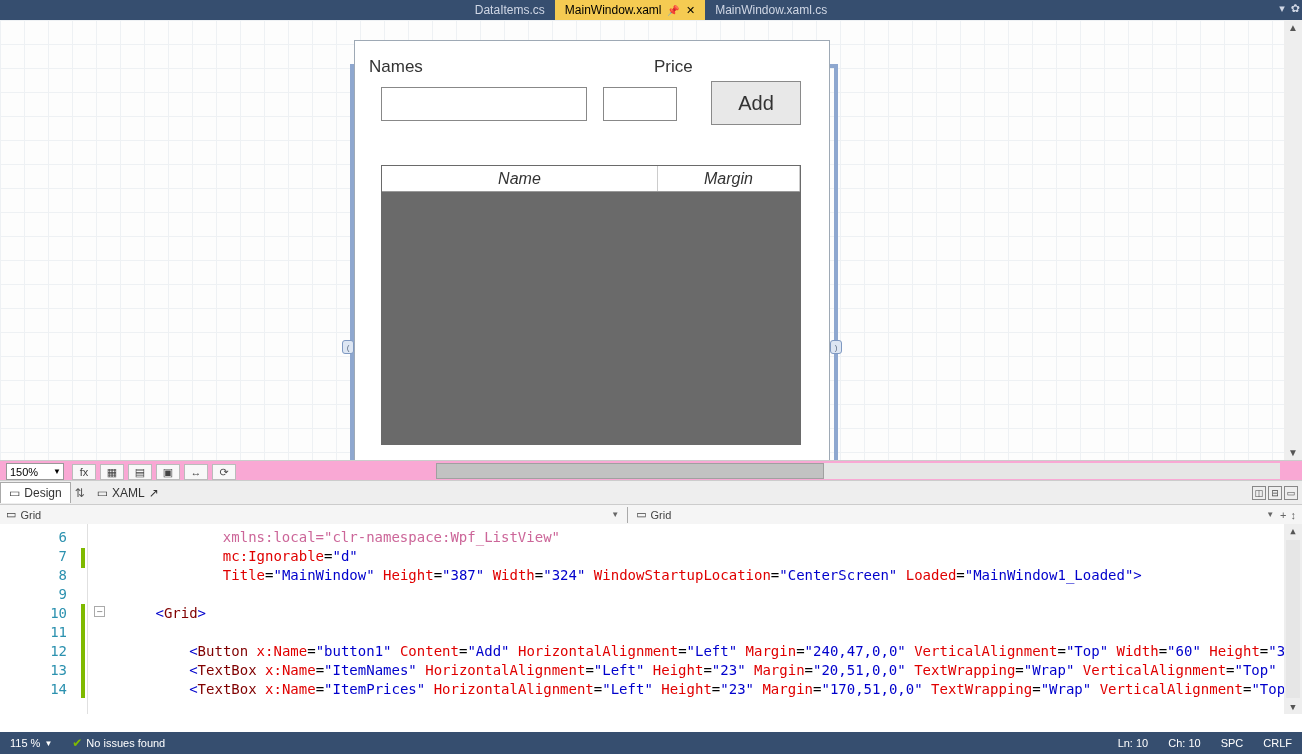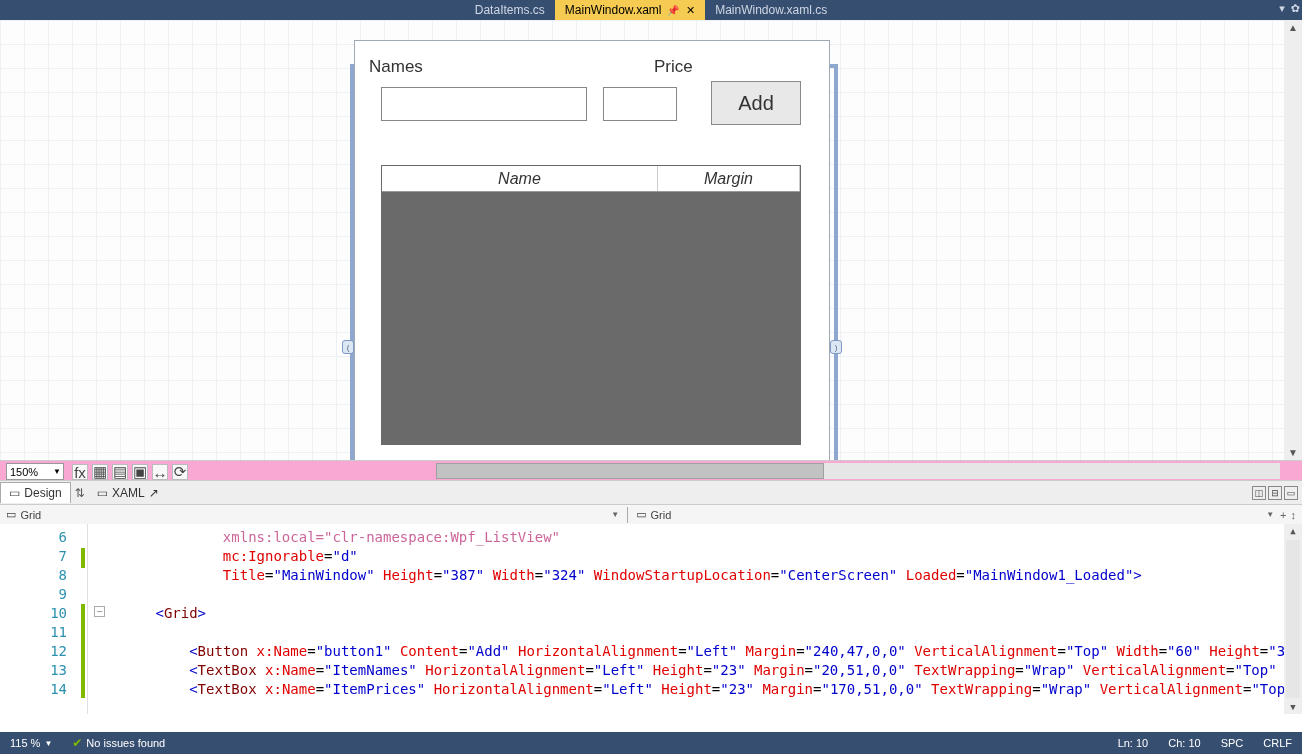--- a/index.html
+++ b/index.html
@@ -26,21 +26,21 @@
 .textbox { position: absolute; border: 1px solid #888; background: #fff; }
 .button { position: absolute; border: 1px solid #8a8a8a; background: #e8e8e8; font-size: 20px; color: #333; display: flex; align-items: center; justify-content: center; cursor: pointer; }
 .listview { position: absolute; border: 1px solid #6a6a6a; background: #6a6a6a; }
 .lv-header { background: #fff; border-bottom: 1px solid #999; display: flex; height: 26px; font-style: italic; }
 .lv-col { font-size: 16px; color: #333; display: flex; align-items: center; justify-content: center; border-right: 1px solid #ccc; }
 
 .toolbar { height: 20px; background: #f9a8d4; border-top: 1px solid #ccc; display: flex; align-items: flex-end; position: relative; }
 .zoom-combo { width: 58px; height: 17px; border: 1px solid #999; background: #fff; color: #000; font-size: 11px; margin-left: 6px; padding-left: 3px; display: flex; align-items: center; justify-content: space-between; }
 .zoom-combo .dd { font-size: 8px; padding-right: 2px; }
 .tb-icons { display: flex; gap: 4px; margin-left: 8px; }
-.tb-icon { width: 16px; height: 16px; border: 1px solid #bbb; background: #f8f8f8; font-size: 15px; color: #444; display: flex; align-items: center; justify-content: center; cursor: pointer; }
+.tb-icon { width: 24px; height: 16px; border: 1px solid #bbb; background: #f8f8f8; font-size: 11px; color: #444; display: flex; align-items: center; justify-content: center; cursor: pointer; }
 .h-scroll { position: absolute; left: 436px; right: 22px; top: 2px; height: 16px; background: #e6e6e6; }
 .h-thumb { position: absolute; left: 0; width: 46%; height: 100%; background: #c2c2c2; border: 1px solid #a0a0a0; }
 
 .mode-bar { height: 24px; background: #eee; border-top: 1px solid #ccc; display: flex; align-items: center; font-size: 12px; color: #333; position: relative; }
 .mode-tab { padding: 3px 8px; display: flex; align-items: center; gap: 4px; cursor: pointer; }
 .mode-tab.design { border: 1px solid #aaa; border-bottom: none; background: #fff; }
 .swap-icon { width: 18px; font-size: 12px; color: #555; text-align: center; cursor: pointer; }
 .mode-right { position: absolute; right: 4px; display: flex; gap: 2px; }
 .mode-right span { width: 14px; height: 14px; border: 1px solid #888; font-size: 9px; color: #444; display: flex; align-items: center; justify-content: center; cursor: pointer; }
 

